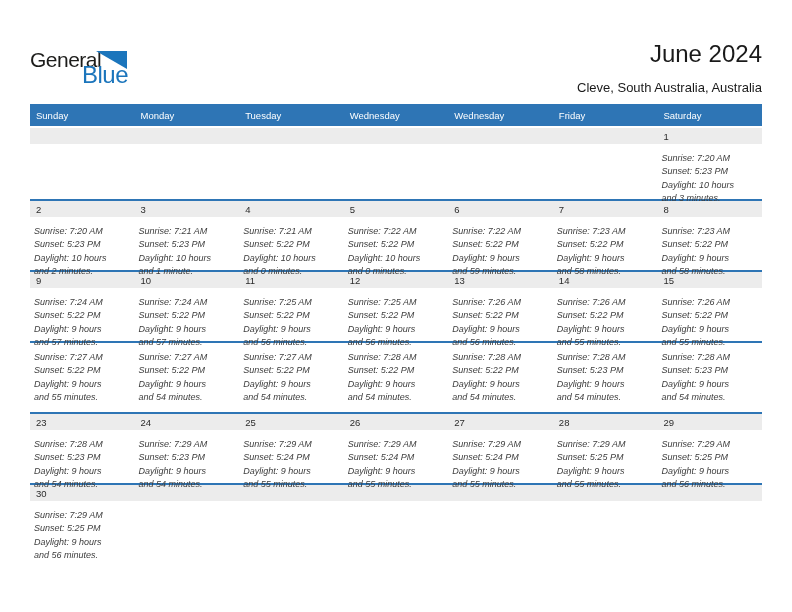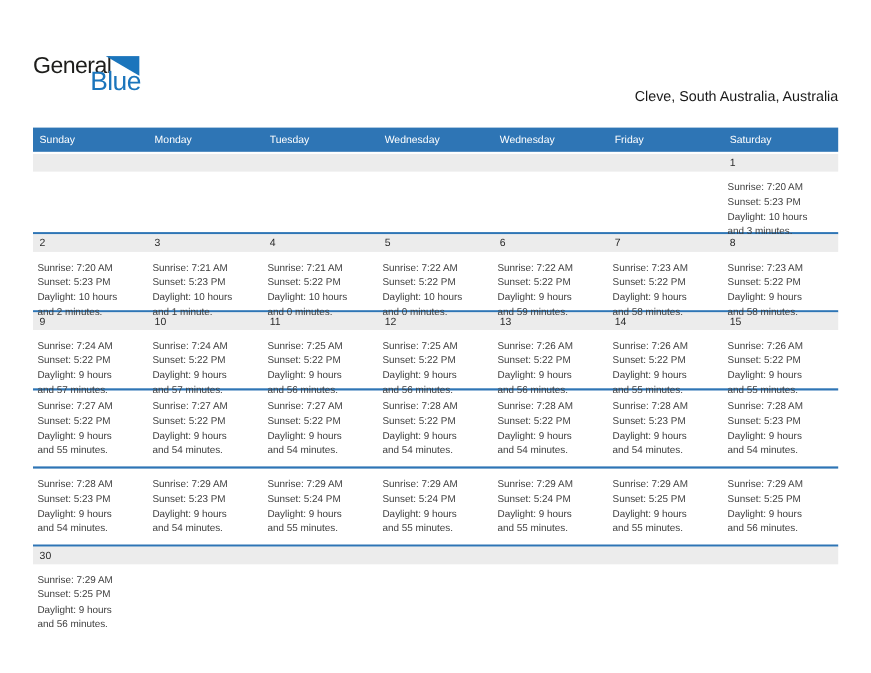--- a/index.html
+++ b/index.html
@@ -41,50 +41,50 @@
     position:absolute;right:30px;top:80px;
     font-size:13px;color:#1a1a1a;text-align:right;white-space:nowrap;
   }
 
   
   .calendar{position:absolute;left:30px;top:104px;width:732px;}
   .weekday-row{
     display:grid;grid-template-columns:repeat(7,1fr);
     background:var(--blue);height:22px;align-items:center;
     margin-bottom:2px;
-    margin-top:12px;
   }
   .weekday{
     color:#ffffff;font-size:9.5px;padding-left:6px;
     white-space:nowrap;overflow:hidden;
   }
   .week{height:71px;}
   .week.bordered{border-top:2px solid var(--blue);}
   .date-band{
     display:grid;grid-template-columns:repeat(7,1fr);
     background:var(--band-gray);height:16px;align-items:center;
   }
   .date-num{font-size:9.5px;color:#2b2b2b;padding-left:6px;}
   .content-band{display:grid;grid-template-columns:repeat(7,1fr);}
-  .cell{padding:8px 3px 0 4px;}
+  .cell{padding:8px 3px 0 4px;font-style:italic;}
   .cell-line{
     font-size:9px;line-height:13.4px;color:var(--text);white-space:nowrap;
   }
 </style>
 </head>
 <body>
 
 <div class="page">
 
   <div class="logo">
     <span class="logo-general">General</span>
     <span class="logo-triangle"></span>
     <span class="logo-blue">Blue</span>
   </div>
 
+  <div class="title">June 2024</div>
   <div class="subtitle">Cleve, South Australia, Australia</div>
 
   <div class="calendar">
     <div class="weekday-row">
         <div class="weekday">Sunday</div>
         <div class="weekday">Monday</div>
         <div class="weekday">Tuesday</div>
         <div class="weekday">Wednesday</div>
         <div class="weekday">Wednesday</div>
         <div class="weekday">Friday</div>
@@ -266,20 +266,29 @@
             </div>
             <div class="cell">
               <div class="cell-line">Sunrise: 7:28 AM</div>
               <div class="cell-line">Sunset: 5:23 PM</div>
               <div class="cell-line">Daylight: 9 hours</div>
               <div class="cell-line">and 54 minutes.</div>
             </div>
           </div>
         </div>
         <div class="week bordered">
+          <div class="date-band">
+            <div class="date-num">23</div>
+            <div class="date-num">24</div>
+            <div class="date-num">25</div>
+            <div class="date-num">26</div>
+            <div class="date-num">27</div>
+            <div class="date-num">28</div>
+            <div class="date-num">29</div>
+          </div>
           <div class="content-band">
             <div class="cell">
               <div class="cell-line">Sunrise: 7:28 AM</div>
               <div class="cell-line">Sunset: 5:23 PM</div>
               <div class="cell-line">Daylight: 9 hours</div>
               <div class="cell-line">and 54 minutes.</div>
             </div>
             <div class="cell">
               <div class="cell-line">Sunrise: 7:29 AM</div>
               <div class="cell-line">Sunset: 5:23 PM</div>

